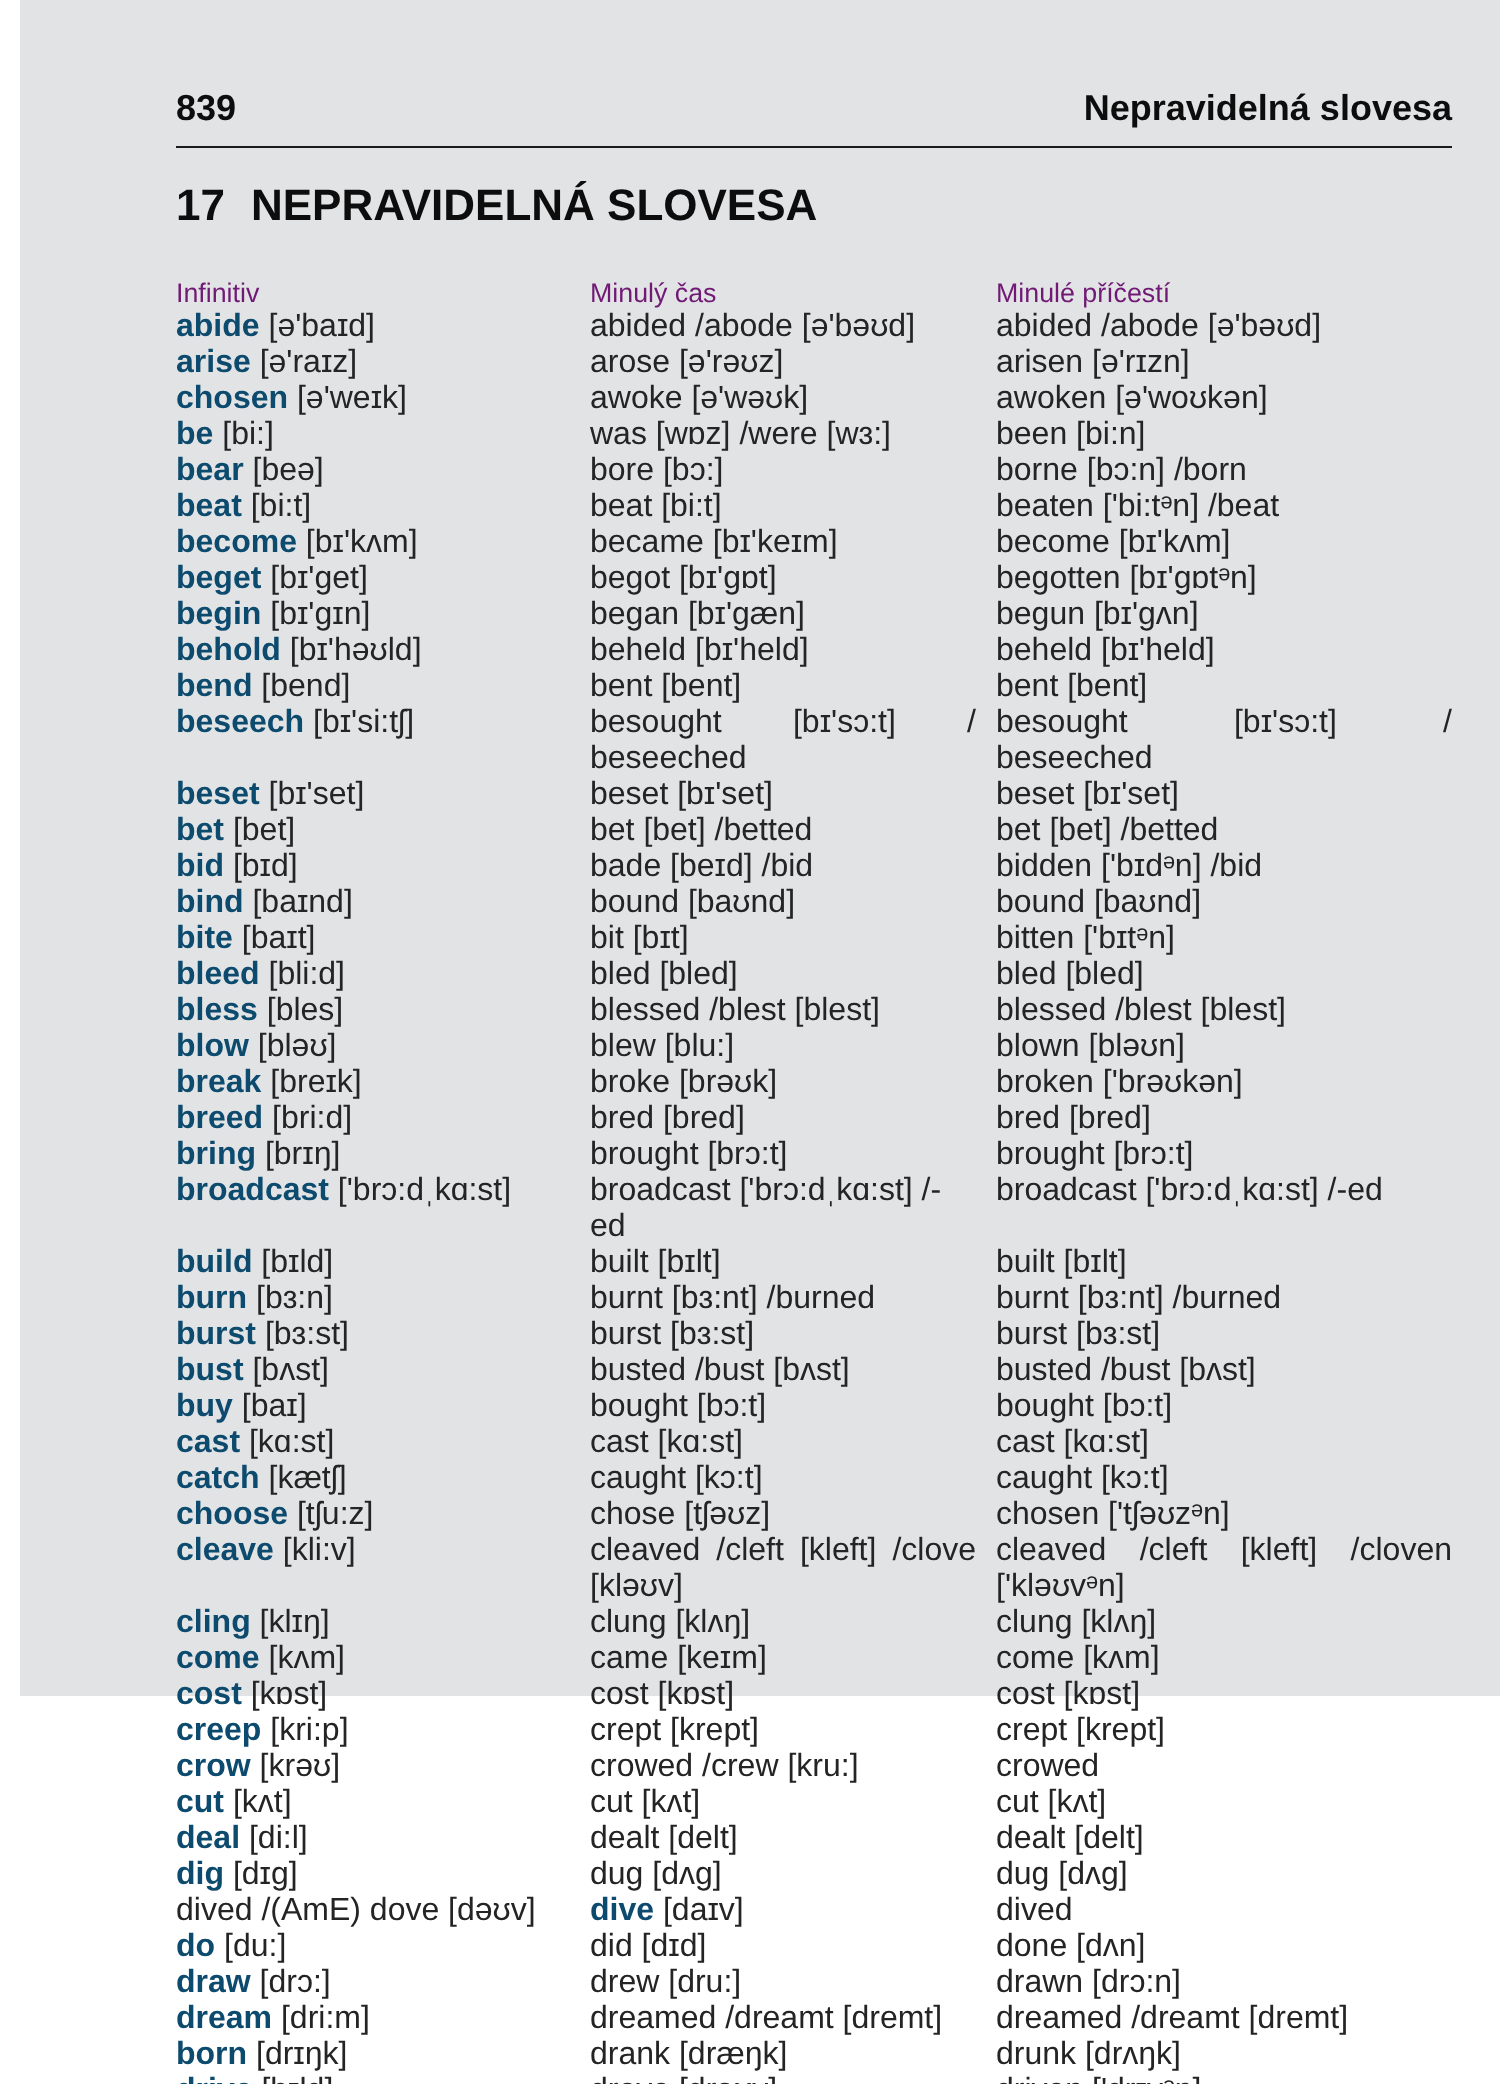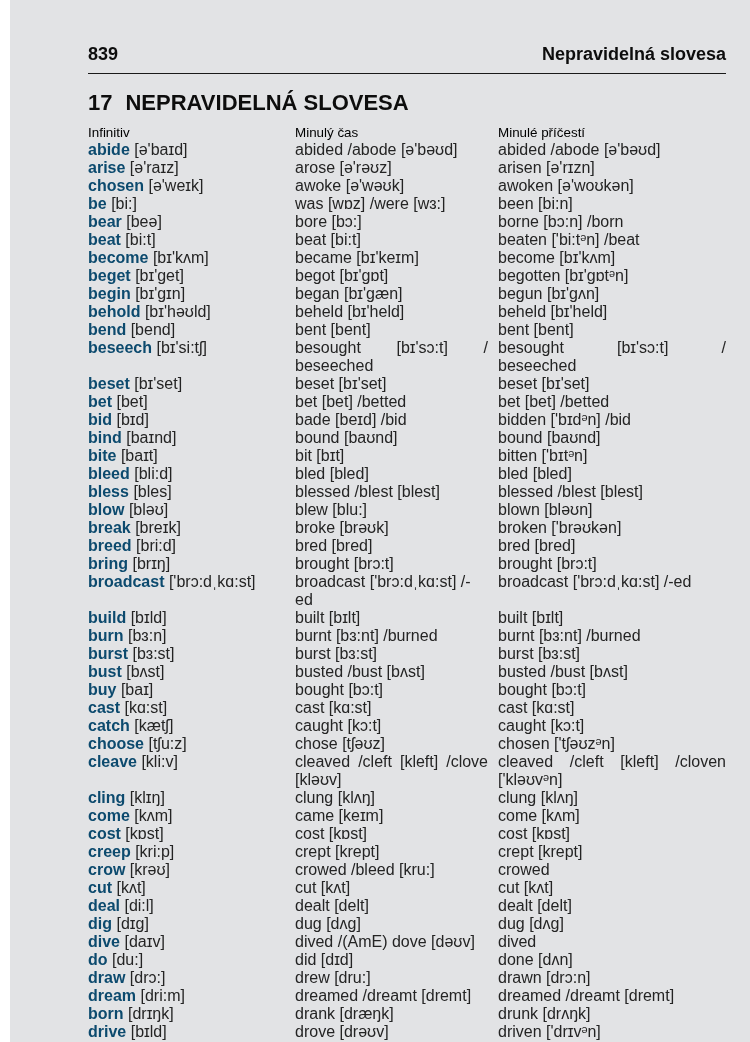--- a/index.html
+++ b/index.html
@@ -6,21 +6,21 @@
   html,body { margin:0; padding:0; }
   body {
     width:750px; height:1042px;
     background:#ffffff;
     font-family:"Liberation Sans", sans-serif;
     position:relative;
     overflow:hidden;
   }
   .page {
     position:absolute; left:10px; top:0;
-    width:740px; height:1042px;
+    width:740px; height:848px;
     background:#e2e3e5;
     padding:44px 24px 0 78px;
     color:#1c1c1c;
   }
   .header {
     display:flex; justify-content:space-between; align-items:baseline;
     font-size:18px; font-weight:700; color:#0d0d0d;
     line-height:20px;
   }
   .header-rule {
@@ -32,21 +32,21 @@
     font-size:22px; font-weight:700; color:#0d0d0d;
     display:flex; gap:13px;
     line-height:26px;
   }
   .grid {
     display:grid;
     grid-template-columns:207px 203px 1fr;
     font-size:13.4px;
     line-height:17.1px;
   }
-  .col-headers { margin-top:8px; color:#000000; }
+  .col-headers { margin-top:22px; color:#701a75; }
   .rows { margin-top:0; }
   .row { display:grid; grid-template-columns:207px 203px 1fr; }
   .cell { padding-right:10px; color:#242424; }
   .cell.c3 { padding-right:0; }
   .verb { font-weight:700; color:#0c4a6e; }
   .jline { text-align:justify; text-align-last:justify; }
 </style>
 </head>
 <body>
 
@@ -300,21 +300,21 @@
   </div>
 
   <div class="row">
     <div class="cell c1"><b class="verb">creep</b> <span class="ipa">[kri:p]</span></div>
     <div class="cell c2">crept [krept]</div>
     <div class="cell c3">crept [krept]</div>
   </div>
 
   <div class="row">
     <div class="cell c1"><b class="verb">crow</b> <span class="ipa">[krəʊ]</span></div>
-    <div class="cell c2">crowed /bleed [kru:]</div>
+    <div class="cell c2">crowed /crew [kru:]</div>
     <div class="cell c3">crowed</div>
   </div>
 
   <div class="row">
     <div class="cell c1"><b class="verb">cut</b> <span class="ipa">[kʌt]</span></div>
     <div class="cell c2">cut [kʌt]</div>
     <div class="cell c3">cut [kʌt]</div>
   </div>
 
   <div class="row">
@@ -323,22 +323,22 @@
     <div class="cell c3">dealt [delt]</div>
   </div>
 
   <div class="row">
     <div class="cell c1"><b class="verb">dig</b> <span class="ipa">[dɪg]</span></div>
     <div class="cell c2">dug [dʌg]</div>
     <div class="cell c3">dug [dʌg]</div>
   </div>
 
   <div class="row">
+    <div class="cell c2">dived /(AmE) dove [dəʊv]</div>
     <div class="cell c1"><b class="verb">dive</b> <span class="ipa">[daɪv]</span></div>
-    <div class="cell c2">dived /(AmE) dove [dəʊv]</div>
     <div class="cell c3">dived</div>
   </div>
 
   <div class="row">
     <div class="cell c1"><b class="verb">do</b> <span class="ipa">[du:]</span></div>
     <div class="cell c2">did [dɪd]</div>
     <div class="cell c3">done [dʌn]</div>
   </div>
 
   <div class="row">

